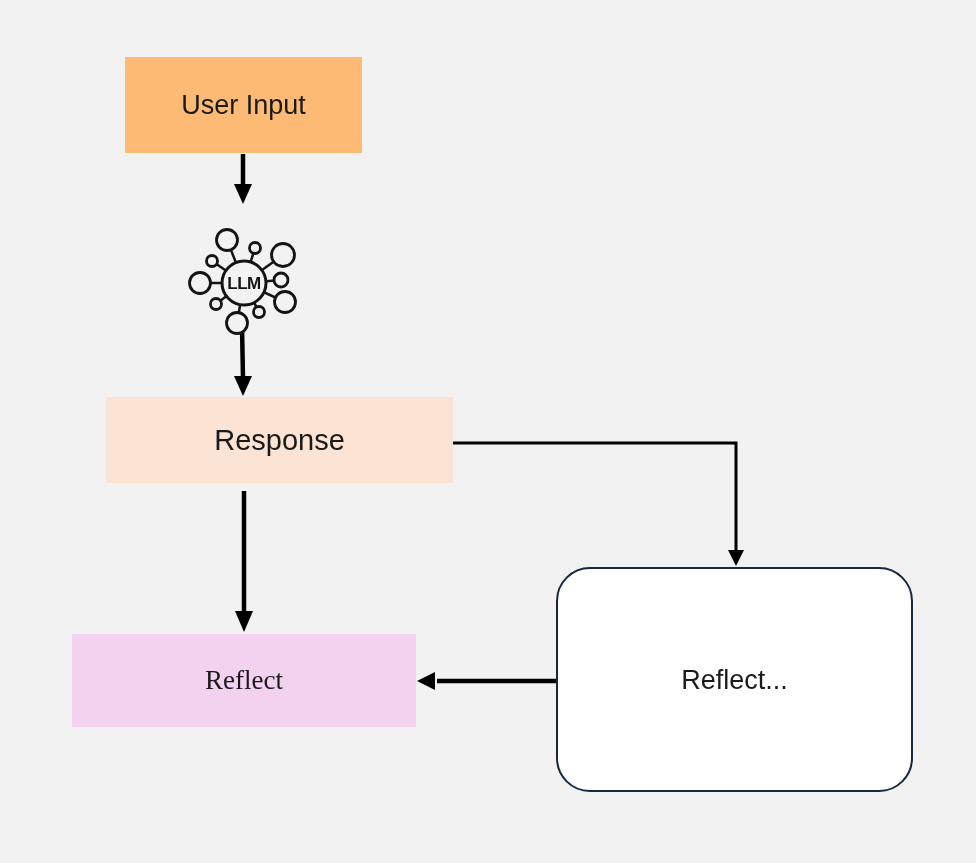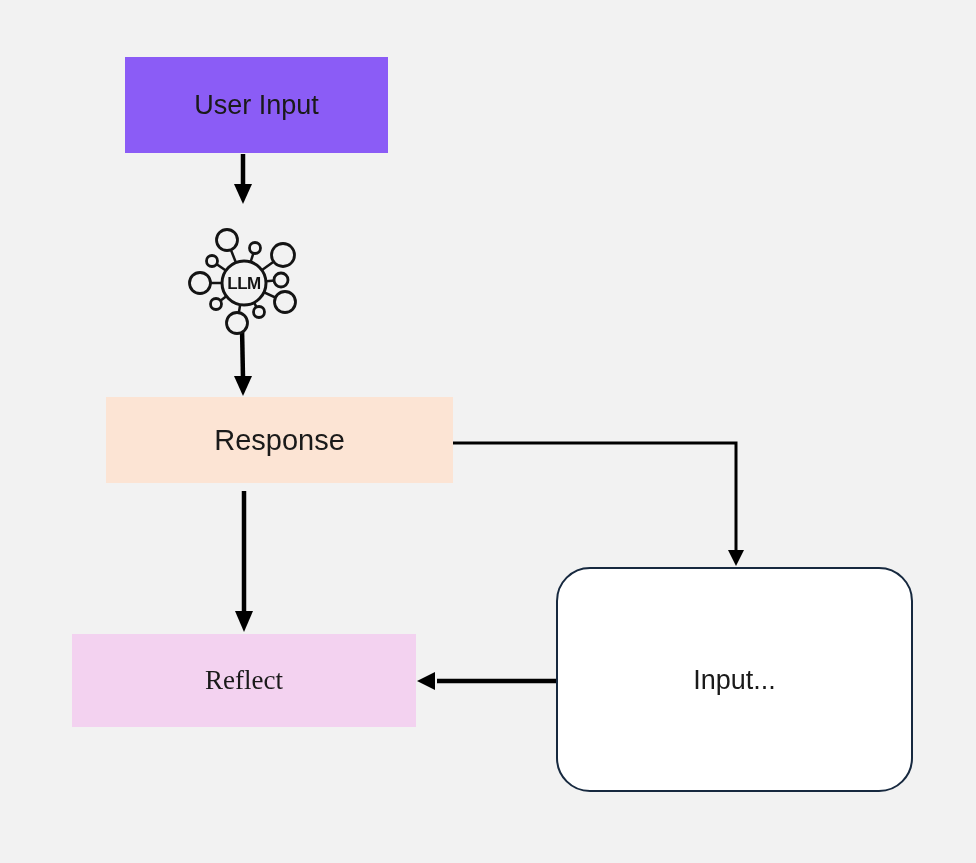--- a/index.html
+++ b/index.html
@@ -17,22 +17,22 @@
   }
   .node {
     position: absolute;
     display: flex;
     align-items: center;
     justify-content: center;
     text-align: center;
     box-sizing: border-box;
   }
   .node-user-input {
-    left: 125px; top: 57px; width: 263px; height: 96px;
-    background: #8b5cf6;
+    left: 125px; top: 57px; width: 237px; height: 96px;
+    background: #fdba74;
     font-size: 27px;
   }
   .node-response {
     left: 71px; top: 397px; width: 347px; height: 86px;
     background: #fce4d4;
     font-size: 29px;
     margin-left: 35px;
   }
   .node-reflect {
     left: 72px; top: 634px; width: 344px; height: 93px;
@@ -137,16 +137,16 @@
 
   <div class="node node-response">
     <span>Response</span>
   </div>
 
   <div class="node node-reflect">
     <span>Reflect</span>
   </div>
 
   <div class="node node-note">
-    <span>Input...</span>
+    <span>Reflect...</span>
   </div>
 
 </div>
 
 </body></html>

